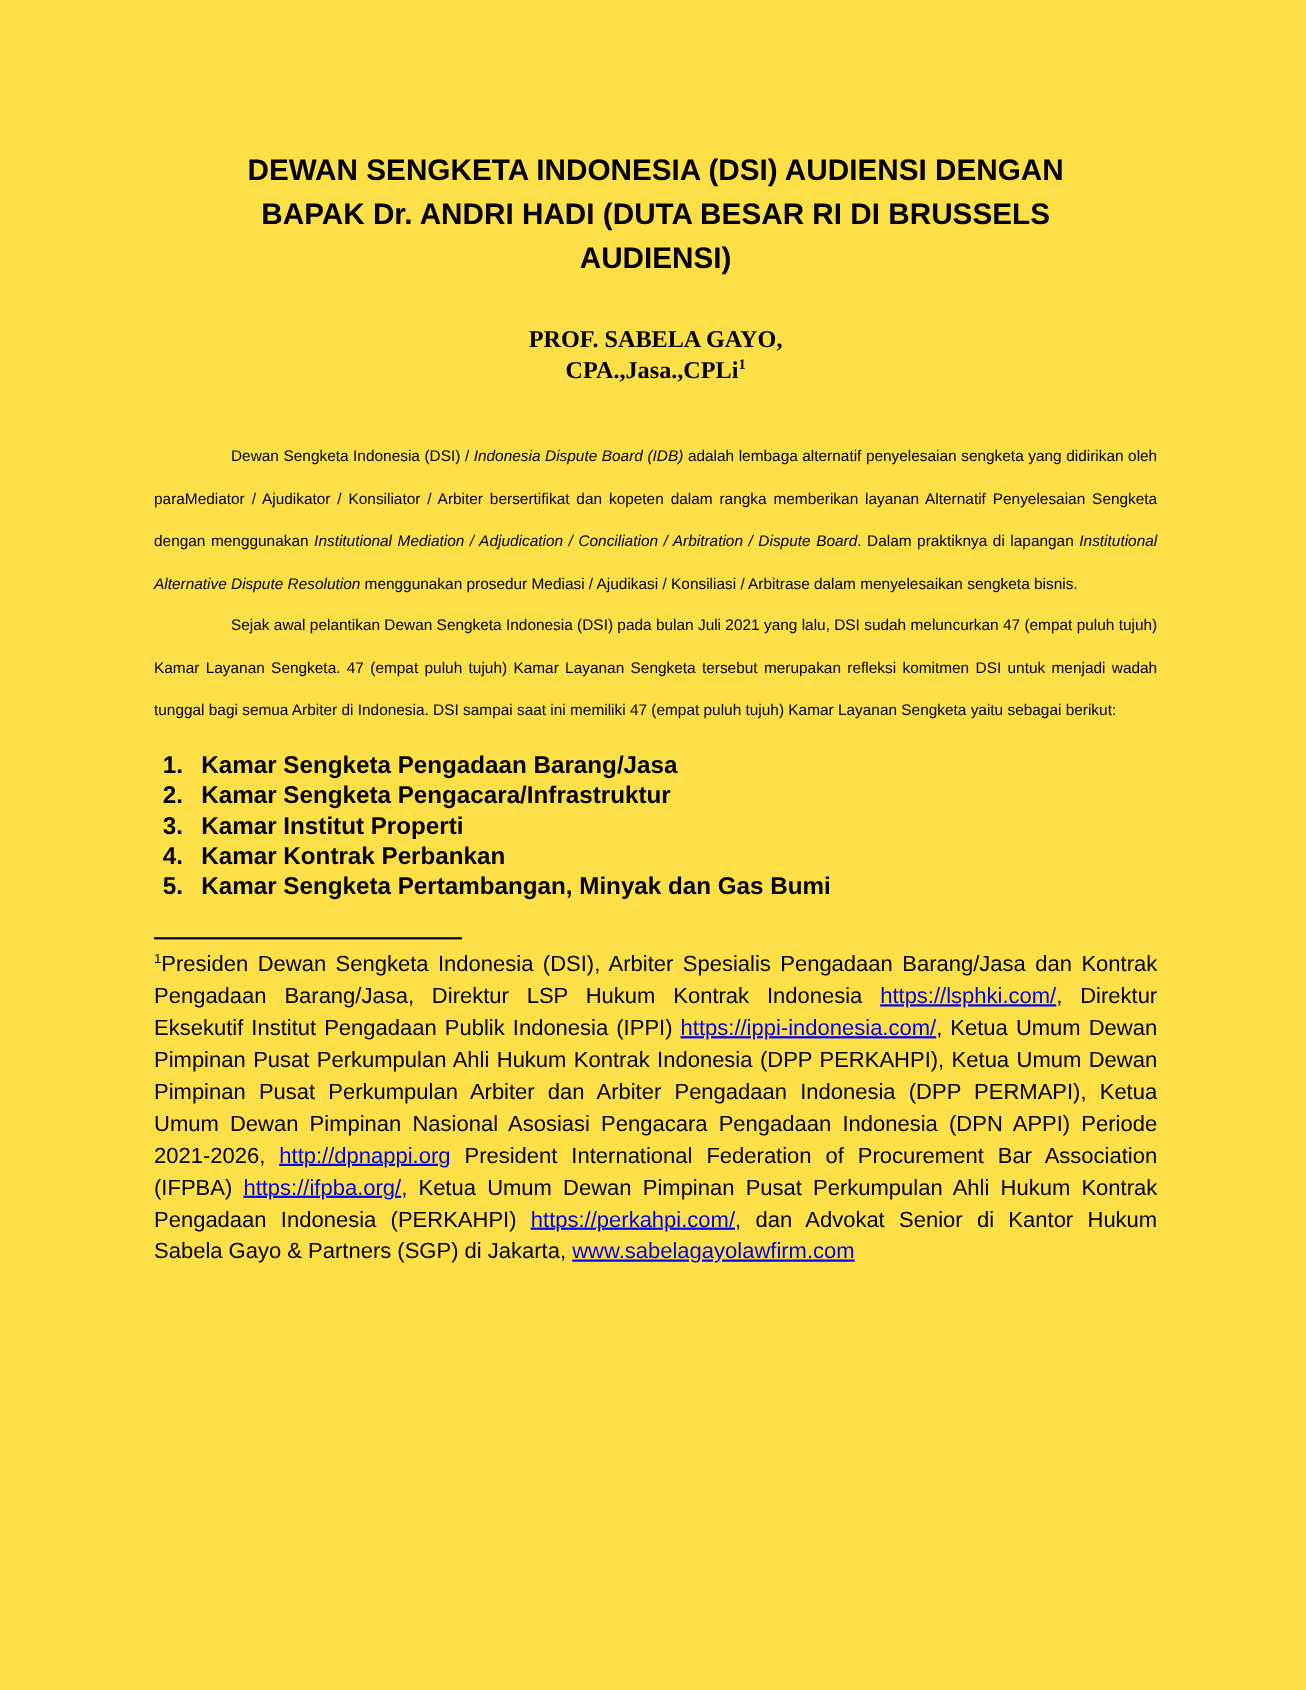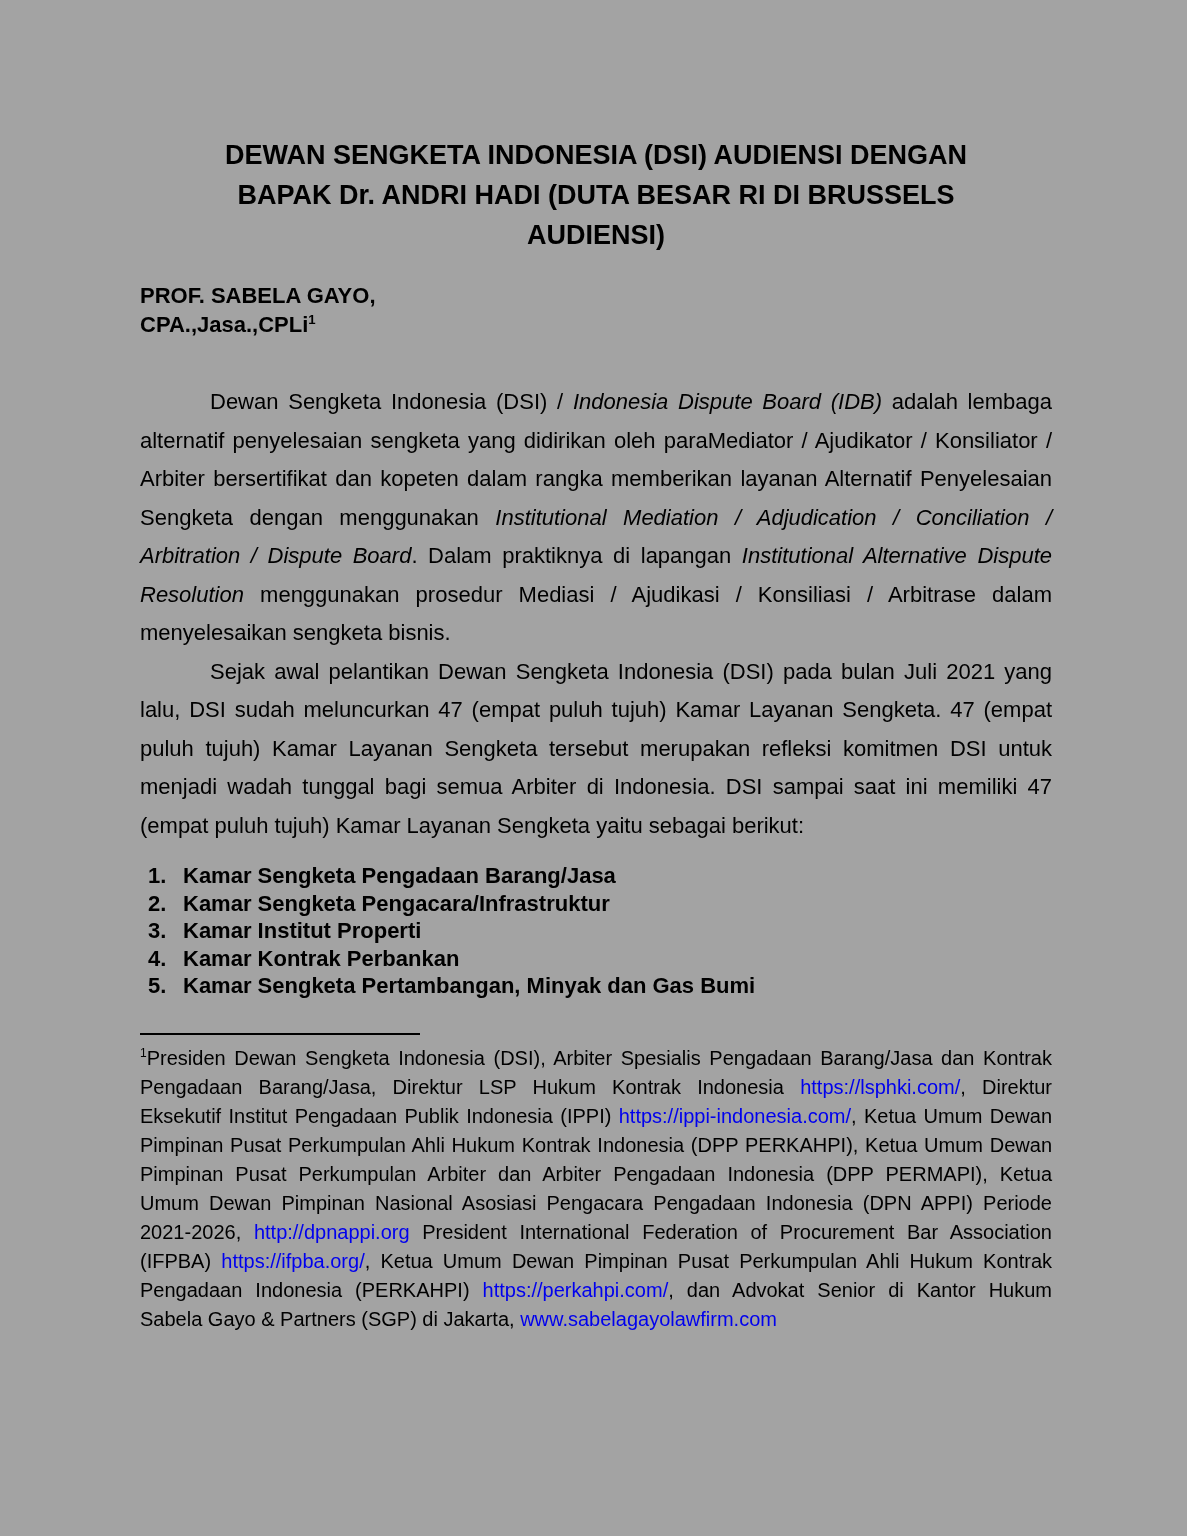--- a/index.html
+++ b/index.html
@@ -1,54 +1,56 @@
 <!DOCTYPE html>
 <html style="--link-color: #0000EE;"><head>
 <meta charset="utf-8">
 <style>
   * { margin: 0; padding: 0; box-sizing: border-box; }
   html, body { background: #ffffff; }
   .page {
     position: relative;
     width: 1187px;
     height: 1536px;
-    background: #a3a3a3;
+    background: #fde047;
     color: #000000;
     font-family: "Liberation Sans", sans-serif;
     overflow: hidden;
   }
   .content {
     position: absolute;
     left: 140px;
     top: 0;
     width: 912px;
   }
   .title {
     padding-top: 135px;
     font-size: 27px;
     line-height: 40px;
     font-weight: 700;
     text-align: center;
   }
   .title-line { white-space: nowrap; }
   .author {
-    margin-top: 26px;
+    margin-top: 38px;
     font-size: 22px;
     line-height: 29px;
     font-weight: 700;
+    text-align: center;
+    font-family: Liberation Serif, serif;
   }
   .author-line { white-space: nowrap; }
   sup {
     font-size: 60%;
     vertical-align: super;
     line-height: 0;
   }
   .body-text {
     margin-top: 44px;
-    font-size: 22px;
+    font-size: 14px;
     line-height: 38.5px;
     text-align: justify;
   }
   .para { text-indent: 70px; }
   .it { font-style: italic; }
   .ks-list {
     margin-top: 17px;
     padding-left: 8px;
     font-size: 22px;
     line-height: 27.6px;
@@ -64,20 +66,21 @@
     border-top: 2px solid #000000;
   }
   .footnote {
     margin-top: 9px;
     font-size: 20px;
     line-height: 29px;
     text-align: justify;
   }
   .link {
     color: var(--link-color, #0000EE);
+    text-decoration: underline;
     cursor: pointer;
   }
 </style>
 </head>
 <body>
 
 <div class="page">
   <div class="content">
 
     <h1 class="title">

